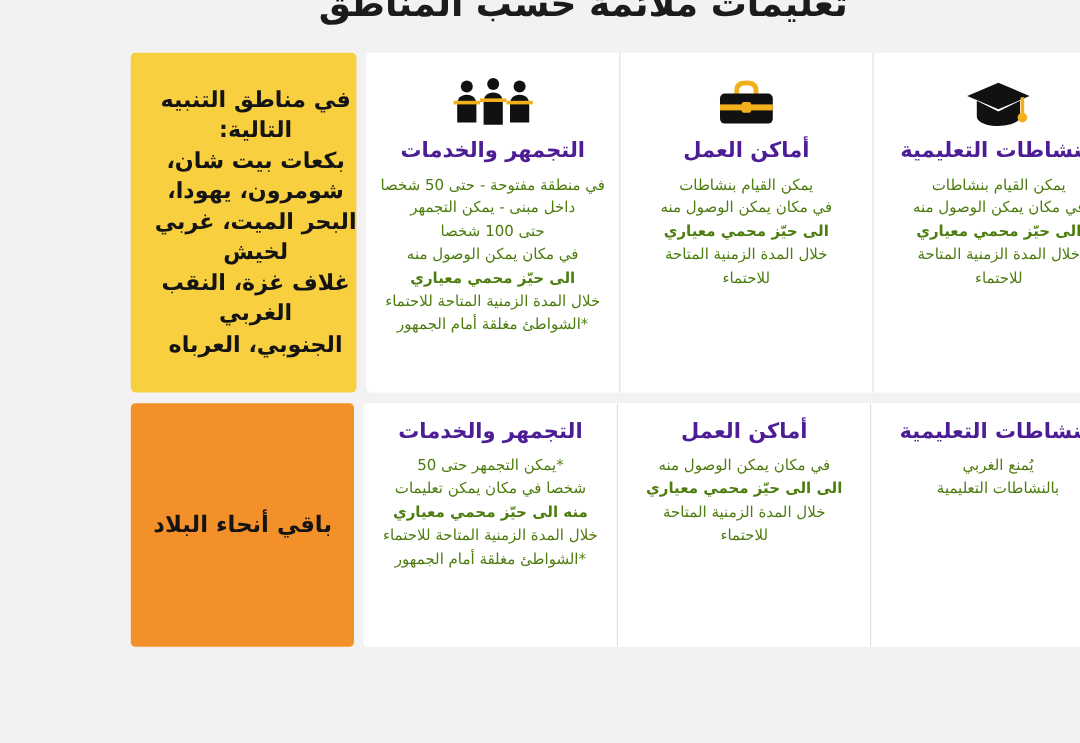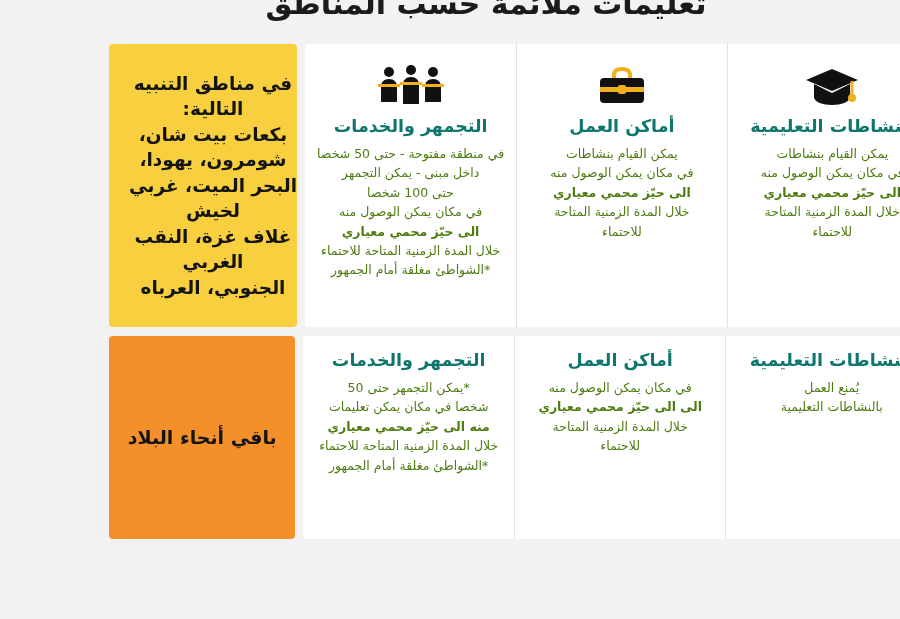--- a/index.html
+++ b/index.html
@@ -69,21 +69,21 @@
   .icon-wrap {
     height: 58px;
     display: flex;
     align-items: center;
     justify-content: center;
   }
 
   .card-title {
     font-size: 17.5px;
     font-weight: bold;
-    color: #0f766e;
+    color: #4c1d95;
     text-align: left;
     margin-bottom: 7px;
     line-height: 1.2;
     white-space: nowrap;
   }
 
   .card-body {
     font-size: 12.5px;
     color: #4d7c0f;
     text-align: center;
@@ -218,21 +218,21 @@
         </div>
       </div>
     </div>
 
     <div class="row row2">
       <div class="cards">
 
         <div class="card">
           <div class="card-title">النشاطات التعليمية</div>
           <div class="card-body">
-            <div>يُمنع العمل</div>
+            <div>يُمنع الغربي</div>
             <div>بالنشاطات التعليمية</div>
           </div>
         </div>
 
         <div class="card">
           <div class="card-title">أماكن العمل</div>
           <div class="card-body">
             <div>في مكان يمكن الوصول منه</div>
             <div class="b">الى الى حيّز محمي معياري</div>
             <div>خلال المدة الزمنية المتاحة</div>

